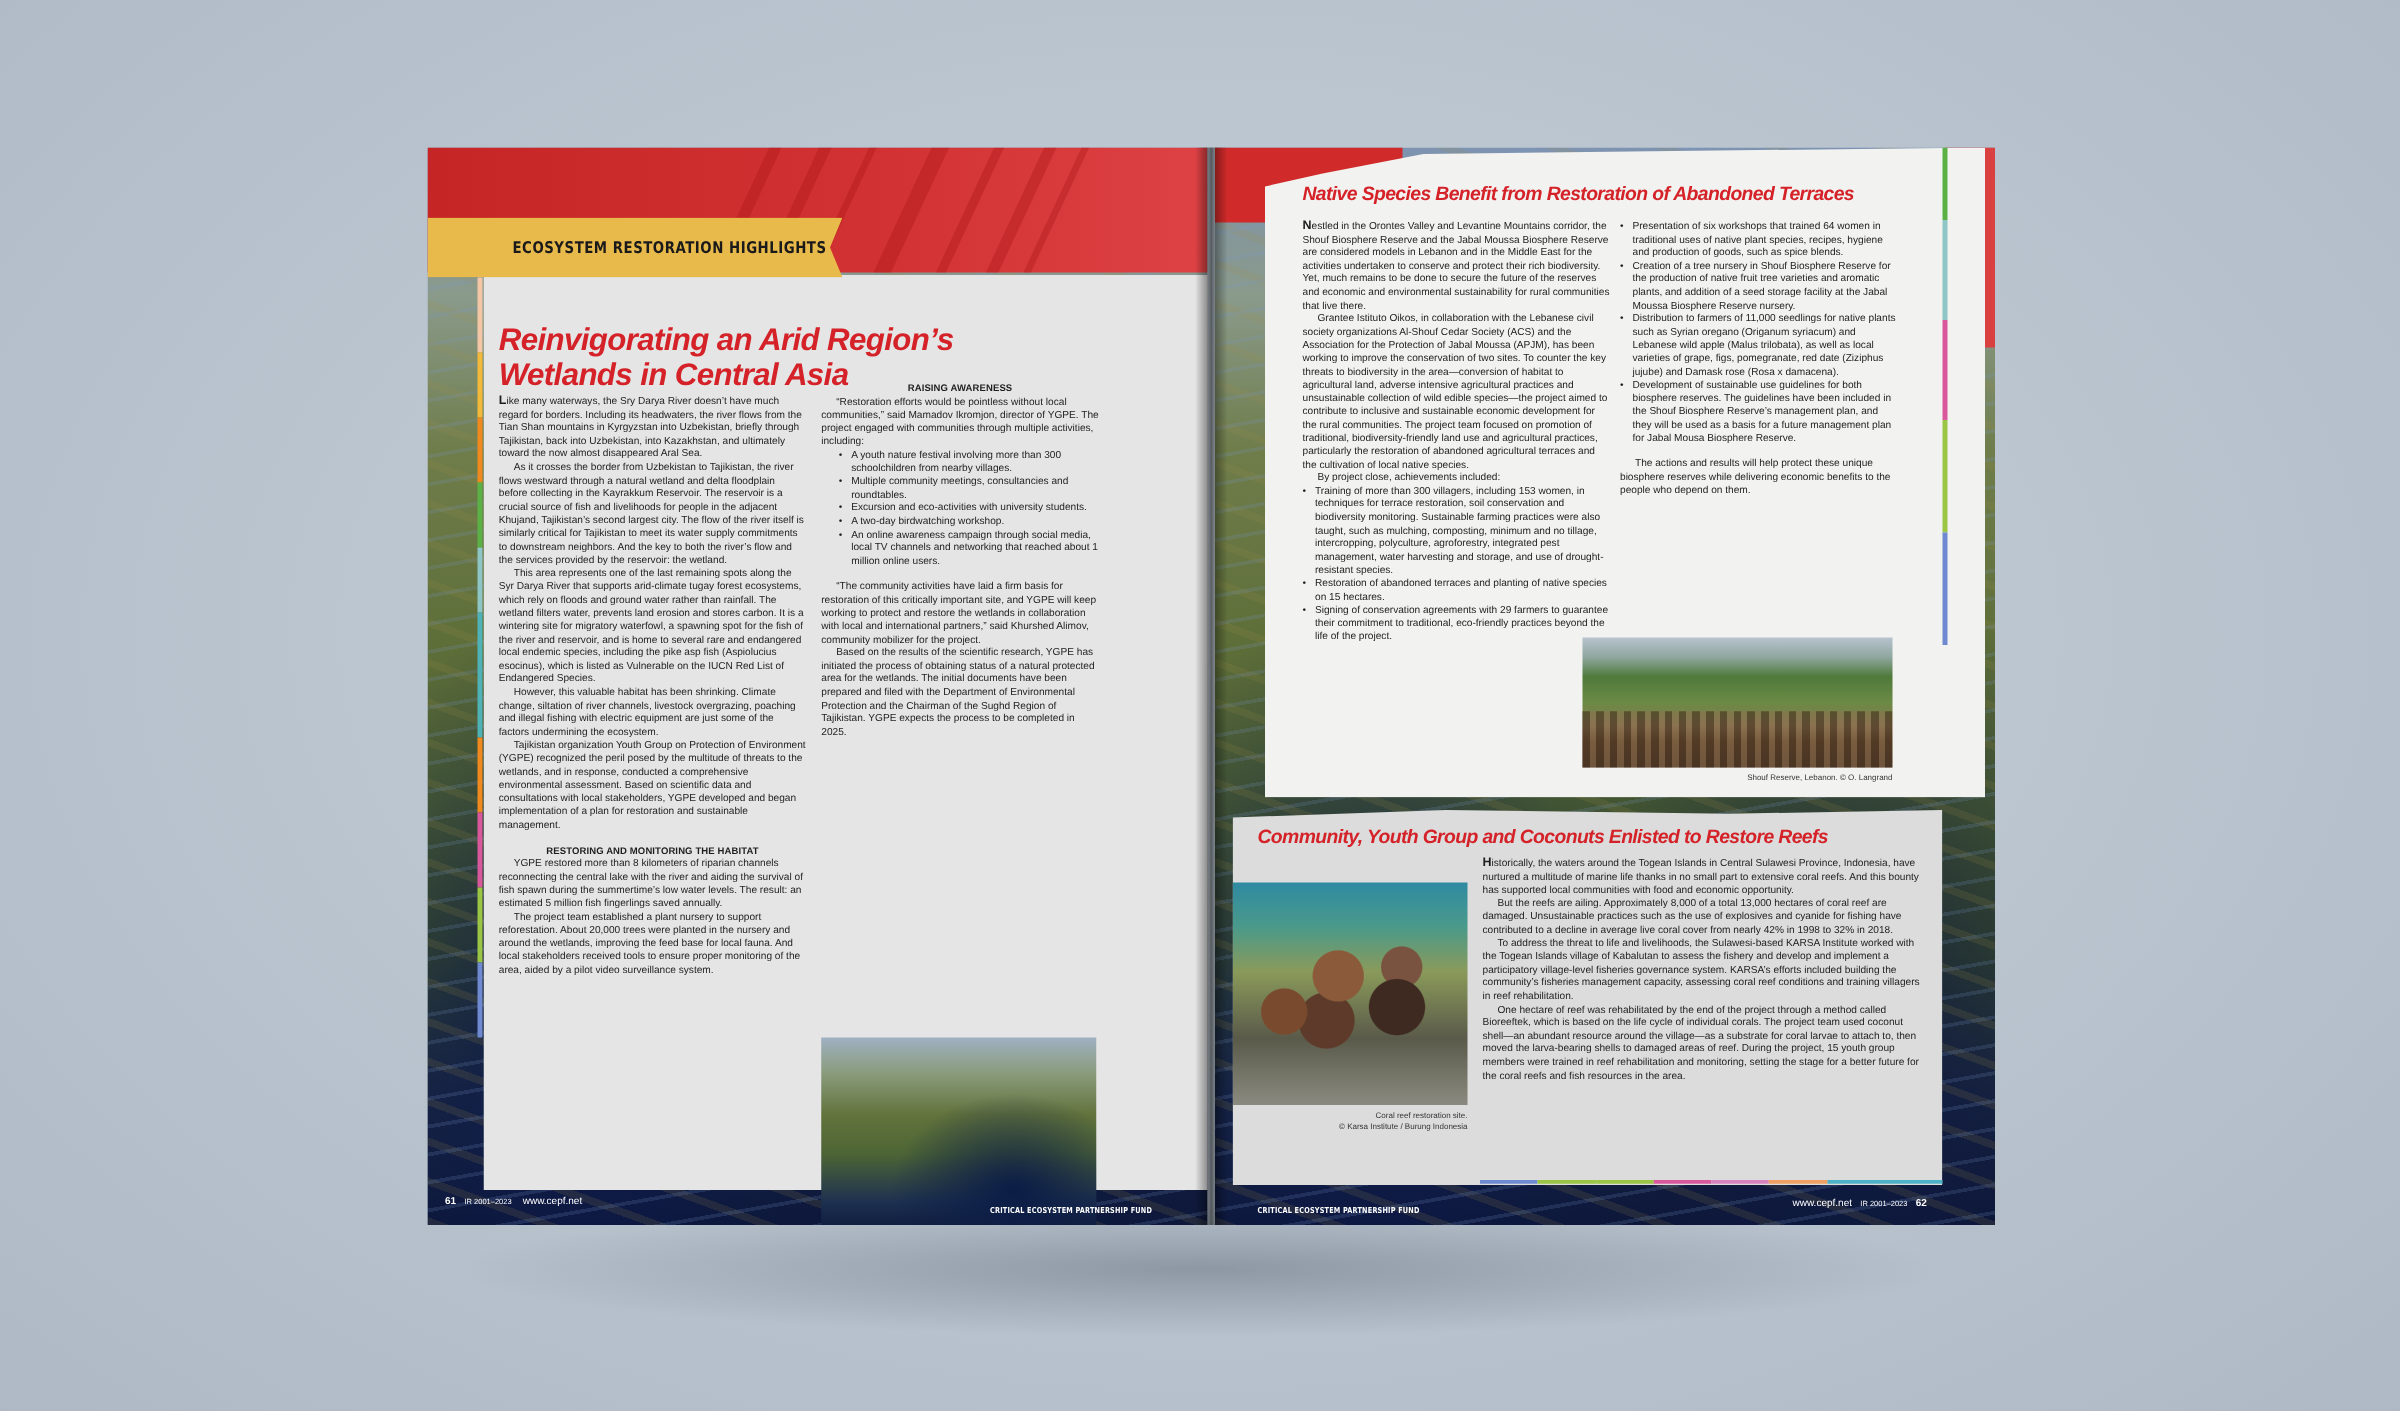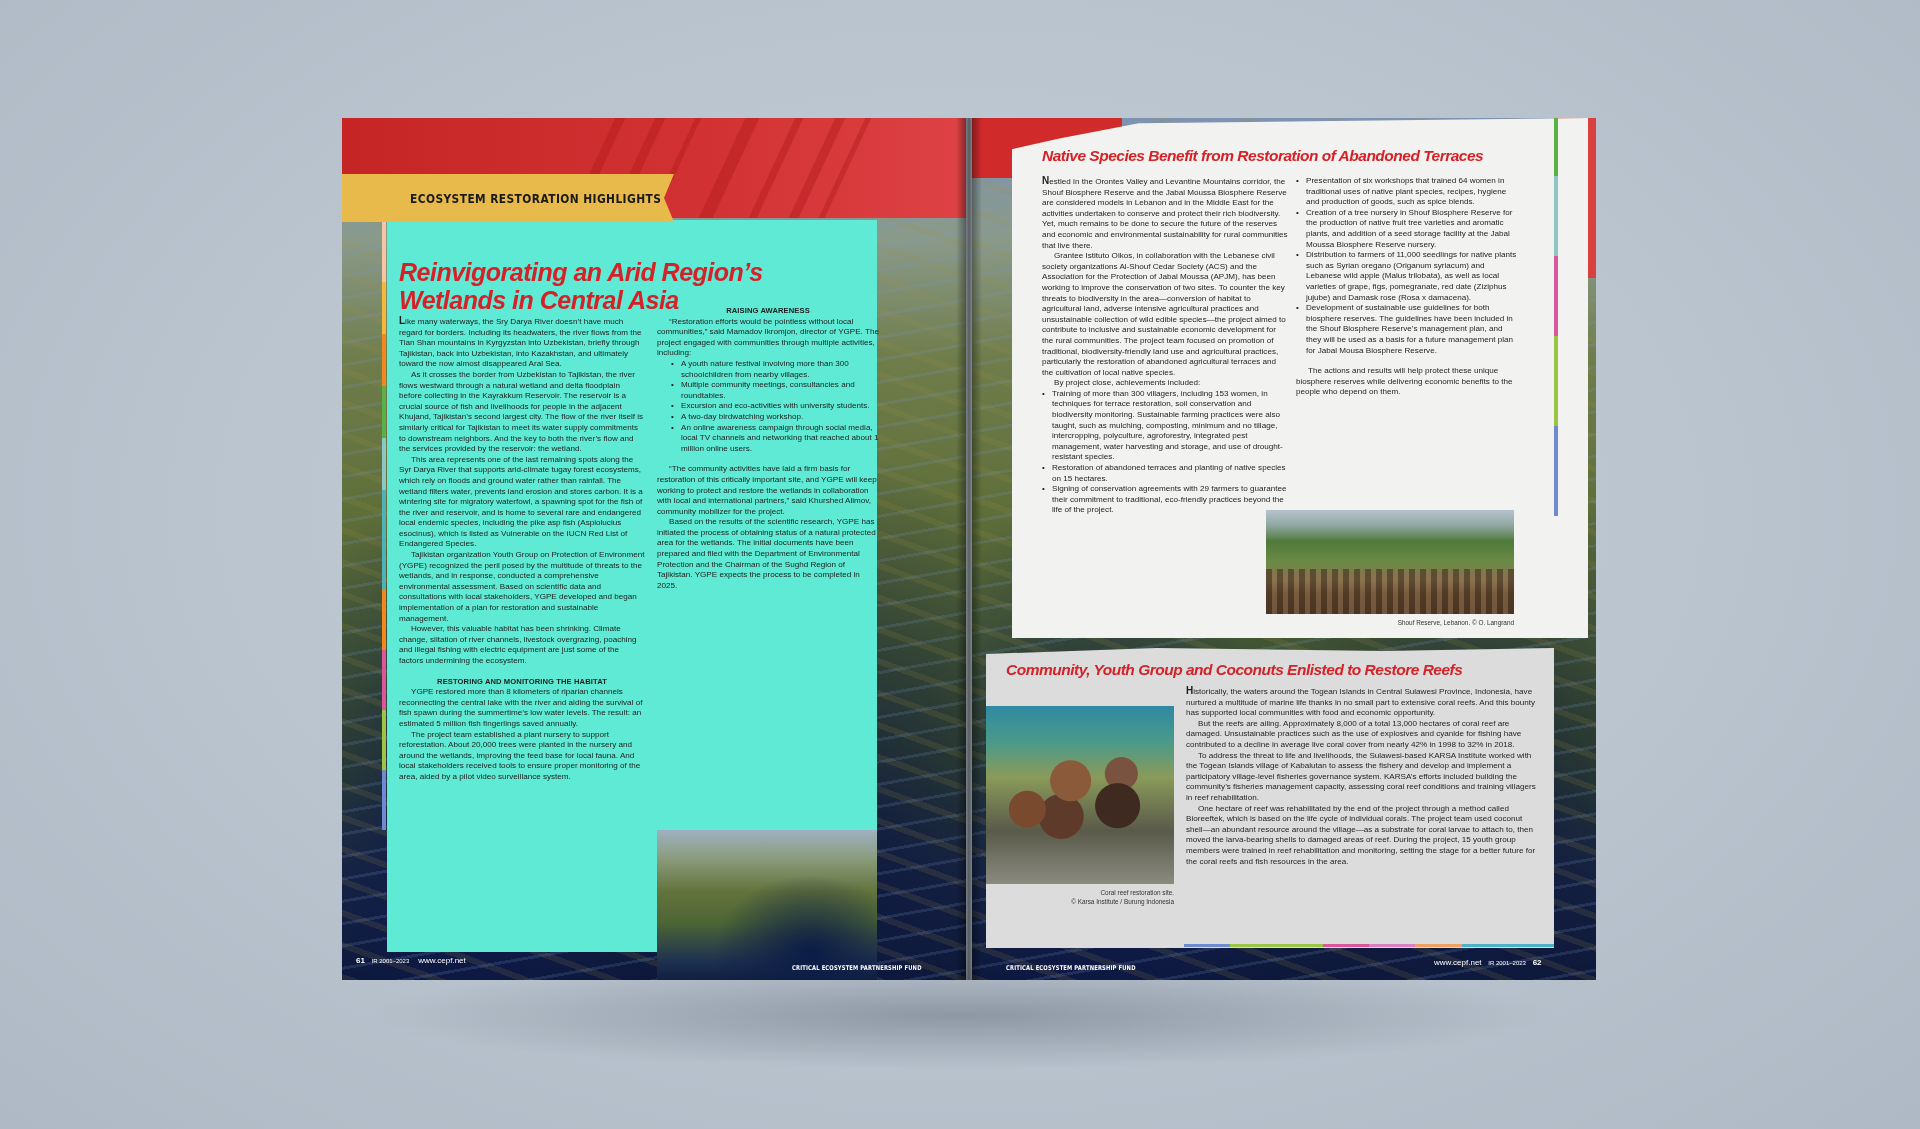--- a/index.html
+++ b/index.html
@@ -47,22 +47,22 @@
     position: absolute; left: 0; top: 56px; width: 332px; height: 48px;
     background: #e8b94b; z-index: 4;
     clip-path: polygon(0 0, 100% 0, 97% 50%, 100% 100%, 0 100%);
     display: flex; align-items: center; padding-left: 68px;
   }
   .ribbon-text { font-family: "DejaVu Sans", sans-serif; font-weight: bold; font-size: 13px; letter-spacing: 0.5px; color: #1a1a1a; transform: scaleX(0.82); transform-origin: left center; white-space: nowrap; }
   .color-strip { position: absolute; width: 4px; z-index: 5; }
   .cs { display: block; width: 4px; }
   
   .left-panel {
-    position: absolute; left: 45px; top: 102px; width: 490px; height: 732px;
-    background: #5eead4; z-index: 3; padding: 38px 0 0 12px;
+    position: absolute; left: 45px; top: 102px; width: 584px; height: 732px;
+    background: #e5e5e5; z-index: 3; padding: 38px 0 0 12px;
   }
   .title {
     font-family: "Liberation Sans", sans-serif; font-style: italic; font-weight: bold;
     color: #d42228; letter-spacing: -0.5px;
   }
   .left-title { font-size: 25px; line-height: 28px; margin-bottom: 8px; }
   .col { position: absolute; font-size: 8.1px; line-height: 10.6px; color: #1e1e1e; font-family: "Liberation Sans", sans-serif; }
   .col p { text-indent: 12px; }
   .col p.first { text-indent: 0; }
   .dropcap { font-weight: bold; font-size: 10px; }
@@ -153,22 +153,22 @@
     <div class="left-panel">
       <h1 class="title left-title">
         <span>Reinvigorating an Arid Region’s</span><br>
         <span>Wetlands in Central Asia</span>
       </h1>
 
       <div class="col" style="left:12px;top:96px;width:246px;">
         <p class="first"><span class="dropcap">L</span><span>ike many waterways, the Sry Darya River doesn’t have much regard for borders. Including its headwaters, the river flows from the Tian Shan mountains in Kyrgyzstan into Uzbekistan, briefly through Tajikistan, back into Uzbekistan, into Kazakhstan, and ultimately toward the now almost disappeared Aral Sea.</span></p>
         <p>As it crosses the border from Uzbekistan to Tajikistan, the river flows westward through a natural wetland and delta floodplain before collecting in the Kayrakkum Reservoir. The reservoir is a crucial source of fish and livelihoods for people in the adjacent Khujand, Tajikistan’s second largest city. The flow of the river itself is similarly critical for Tajikistan to meet its water supply commitments to downstream neighbors. And the key to both the river’s flow and the services provided by the reservoir: the wetland.</p>
         <p>This area represents one of the last remaining spots along the Syr Darya River that supports arid-climate tugay forest ecosystems, which rely on floods and ground water rather than rainfall. The wetland filters water, prevents land erosion and stores carbon. It is a wintering site for migratory waterfowl, a spawning spot for the fish of the river and reservoir, and is home to several rare and endangered local endemic species, including the pike asp fish (Aspiolucius esocinus), which is listed as Vulnerable on the IUCN Red List of Endangered Species.</p>
+        <p>However, this valuable habitat has been shrinking. Climate change, siltation of river channels, livestock overgrazing, poaching and illegal fishing with electric equipment are just some of the factors undermining the ecosystem.</p>
         <p>Tajikistan organization Youth Group on Protection of Environment (YGPE) recognized the peril posed by the multitude of threats to the wetlands, and in response, conducted a comprehensive environmental assessment. Based on scientific data and consultations with local stakeholders, YGPE developed and began implementation of a plan for restoration and sustainable management.</p>
-        <p>However, this valuable habitat has been shrinking. Climate change, siltation of river channels, livestock overgrazing, poaching and illegal fishing with electric equipment are just some of the factors undermining the ecosystem.</p>
         <div class="subhead">RESTORING AND MONITORING THE HABITAT</div>
         <p>YGPE restored more than 8 kilometers of riparian channels reconnecting the central lake with the river and aiding the survival of fish spawn during the summertime’s low water levels. The result: an estimated 5 million fish fingerlings saved annually.</p>
         <p>The project team established a plant nursery to support reforestation. About 20,000 trees were planted in the nursery and around the wetlands, improving the feed base for local fauna. And local stakeholders received tools to ensure proper monitoring of the area, aided by a pilot video surveillance system.</p>
       </div>
 
       <div class="col" style="left:270px;top:86px;width:222px;">
         <div class="subhead" style="margin-top:0">RAISING AWARENESS</div>
         <p>“Restoration efforts would be pointless without local communities,” said Mamadov Ikromjon, director of YGPE. The project engaged with communities through multiple activities, including:</p>
         <ul>
           <li>A youth nature festival involving more than 300 schoolchildren from nearby villages.</li>

